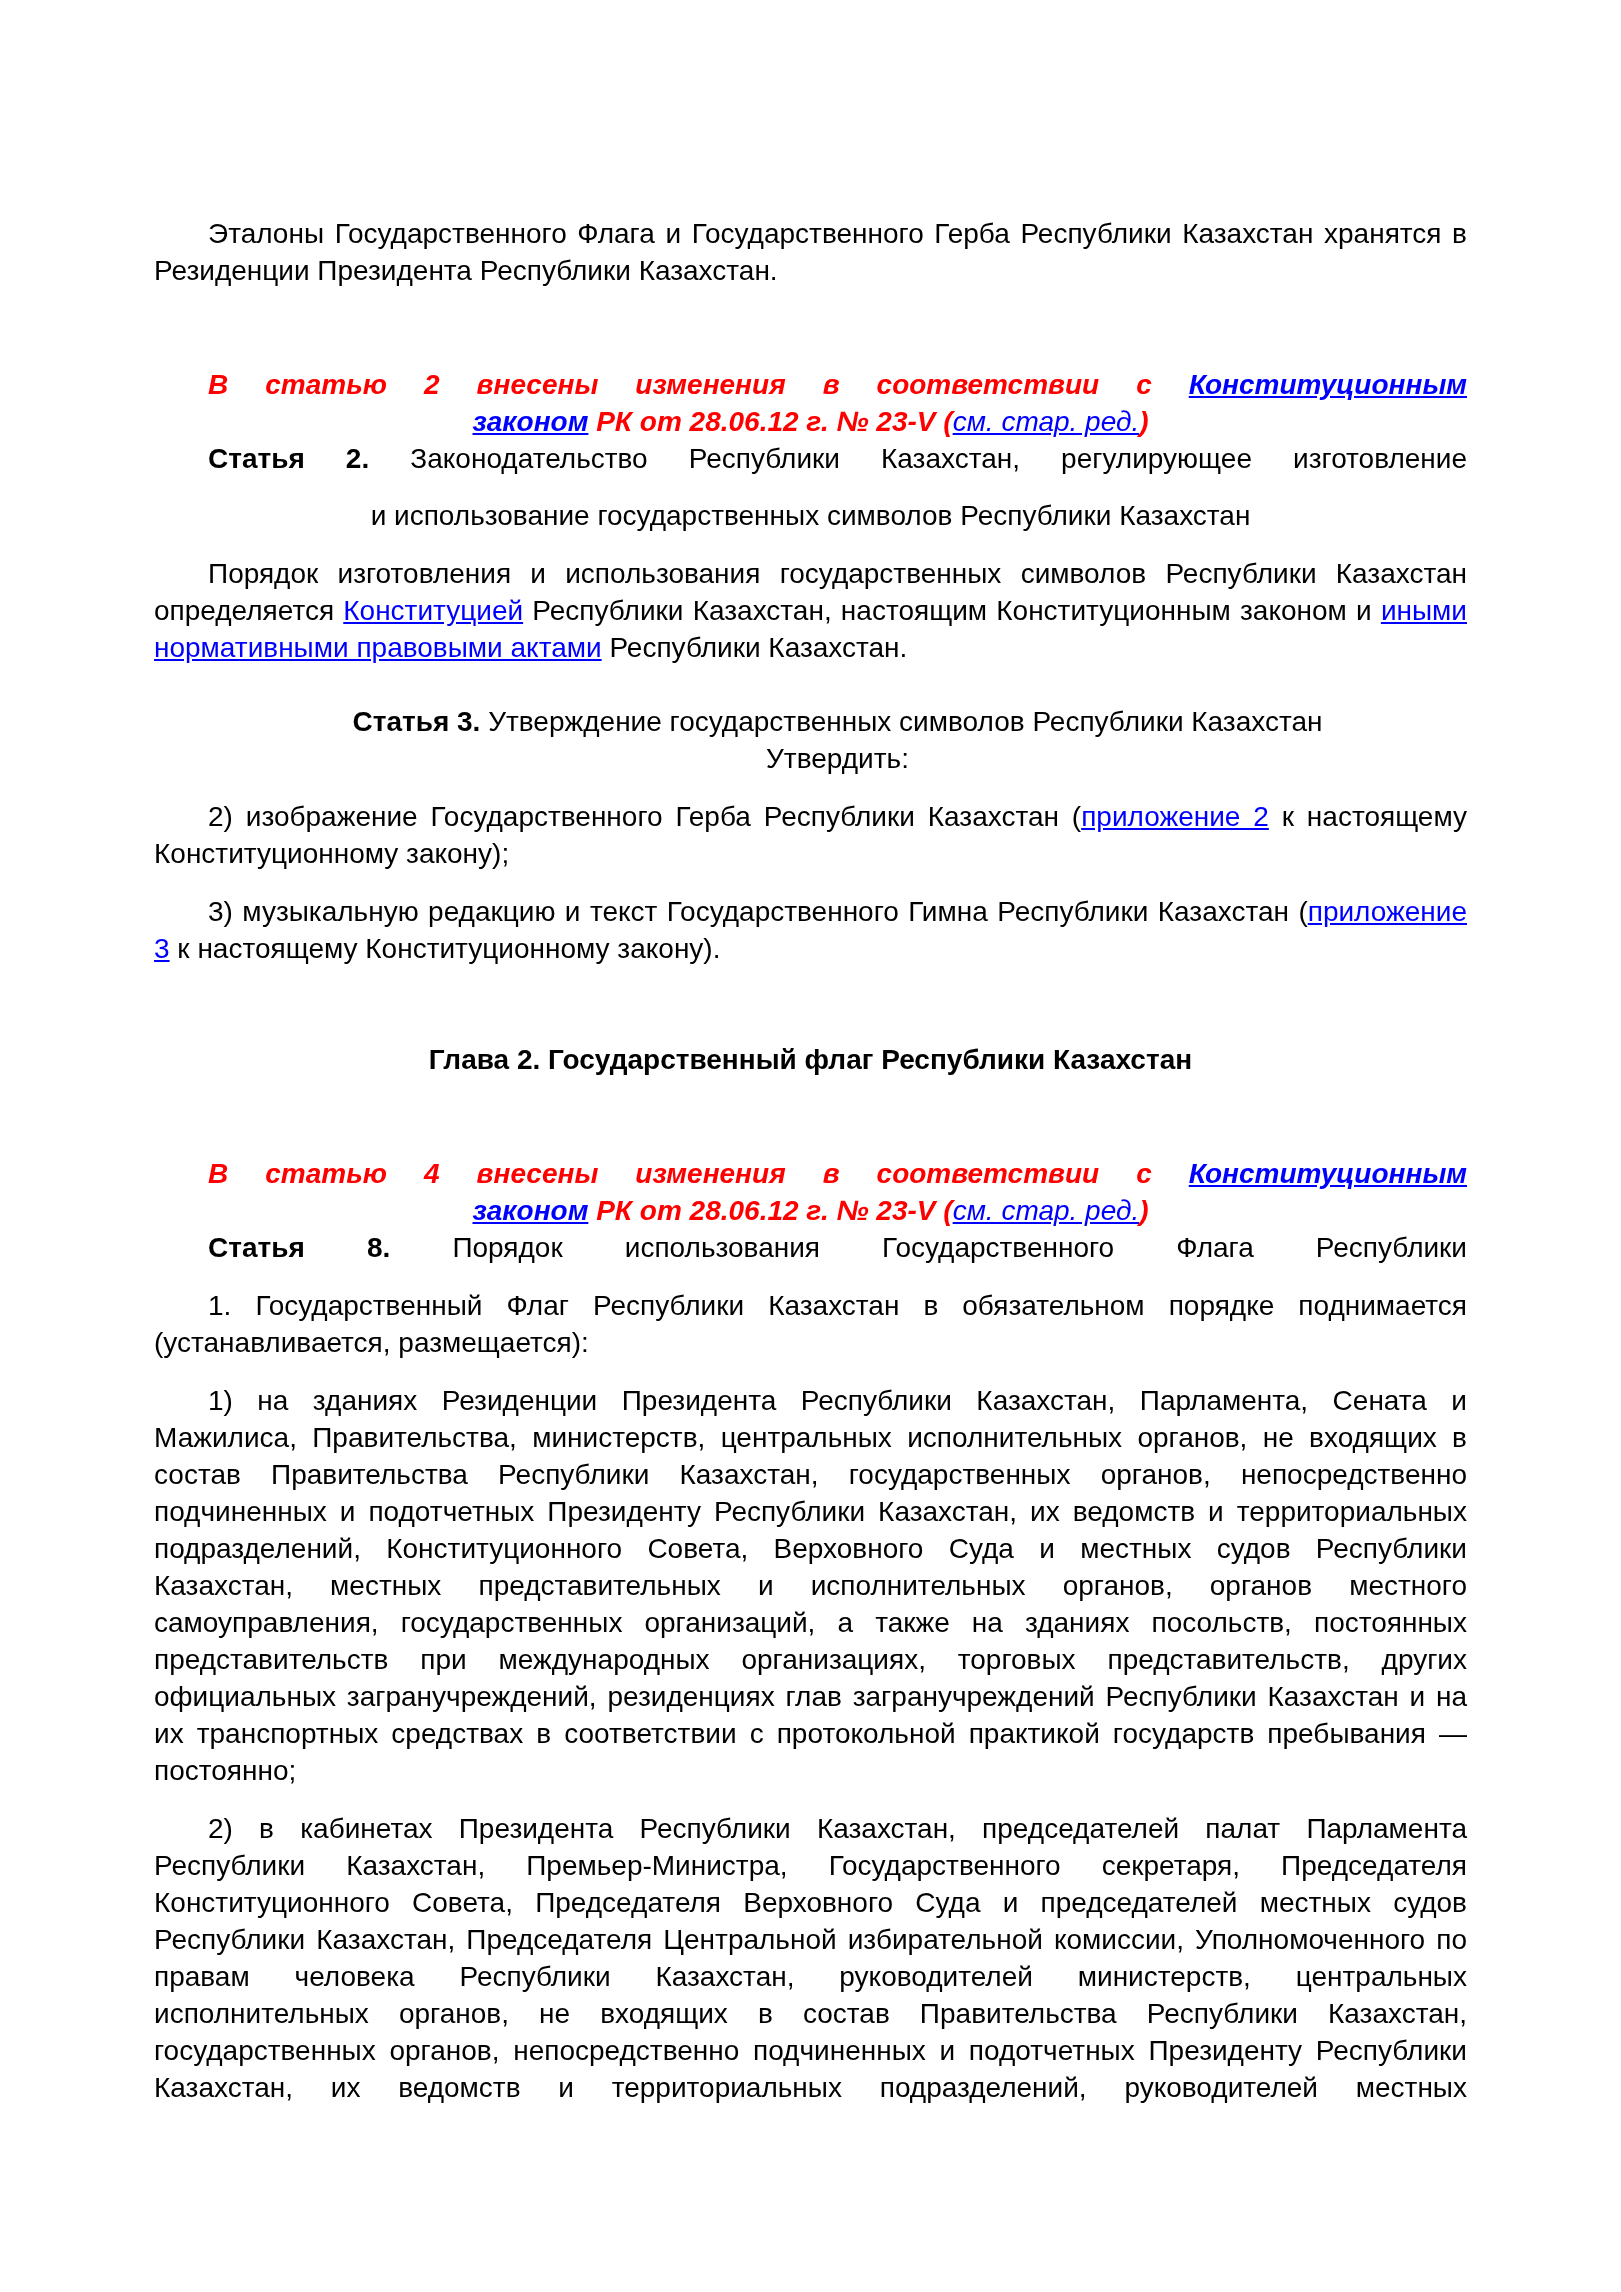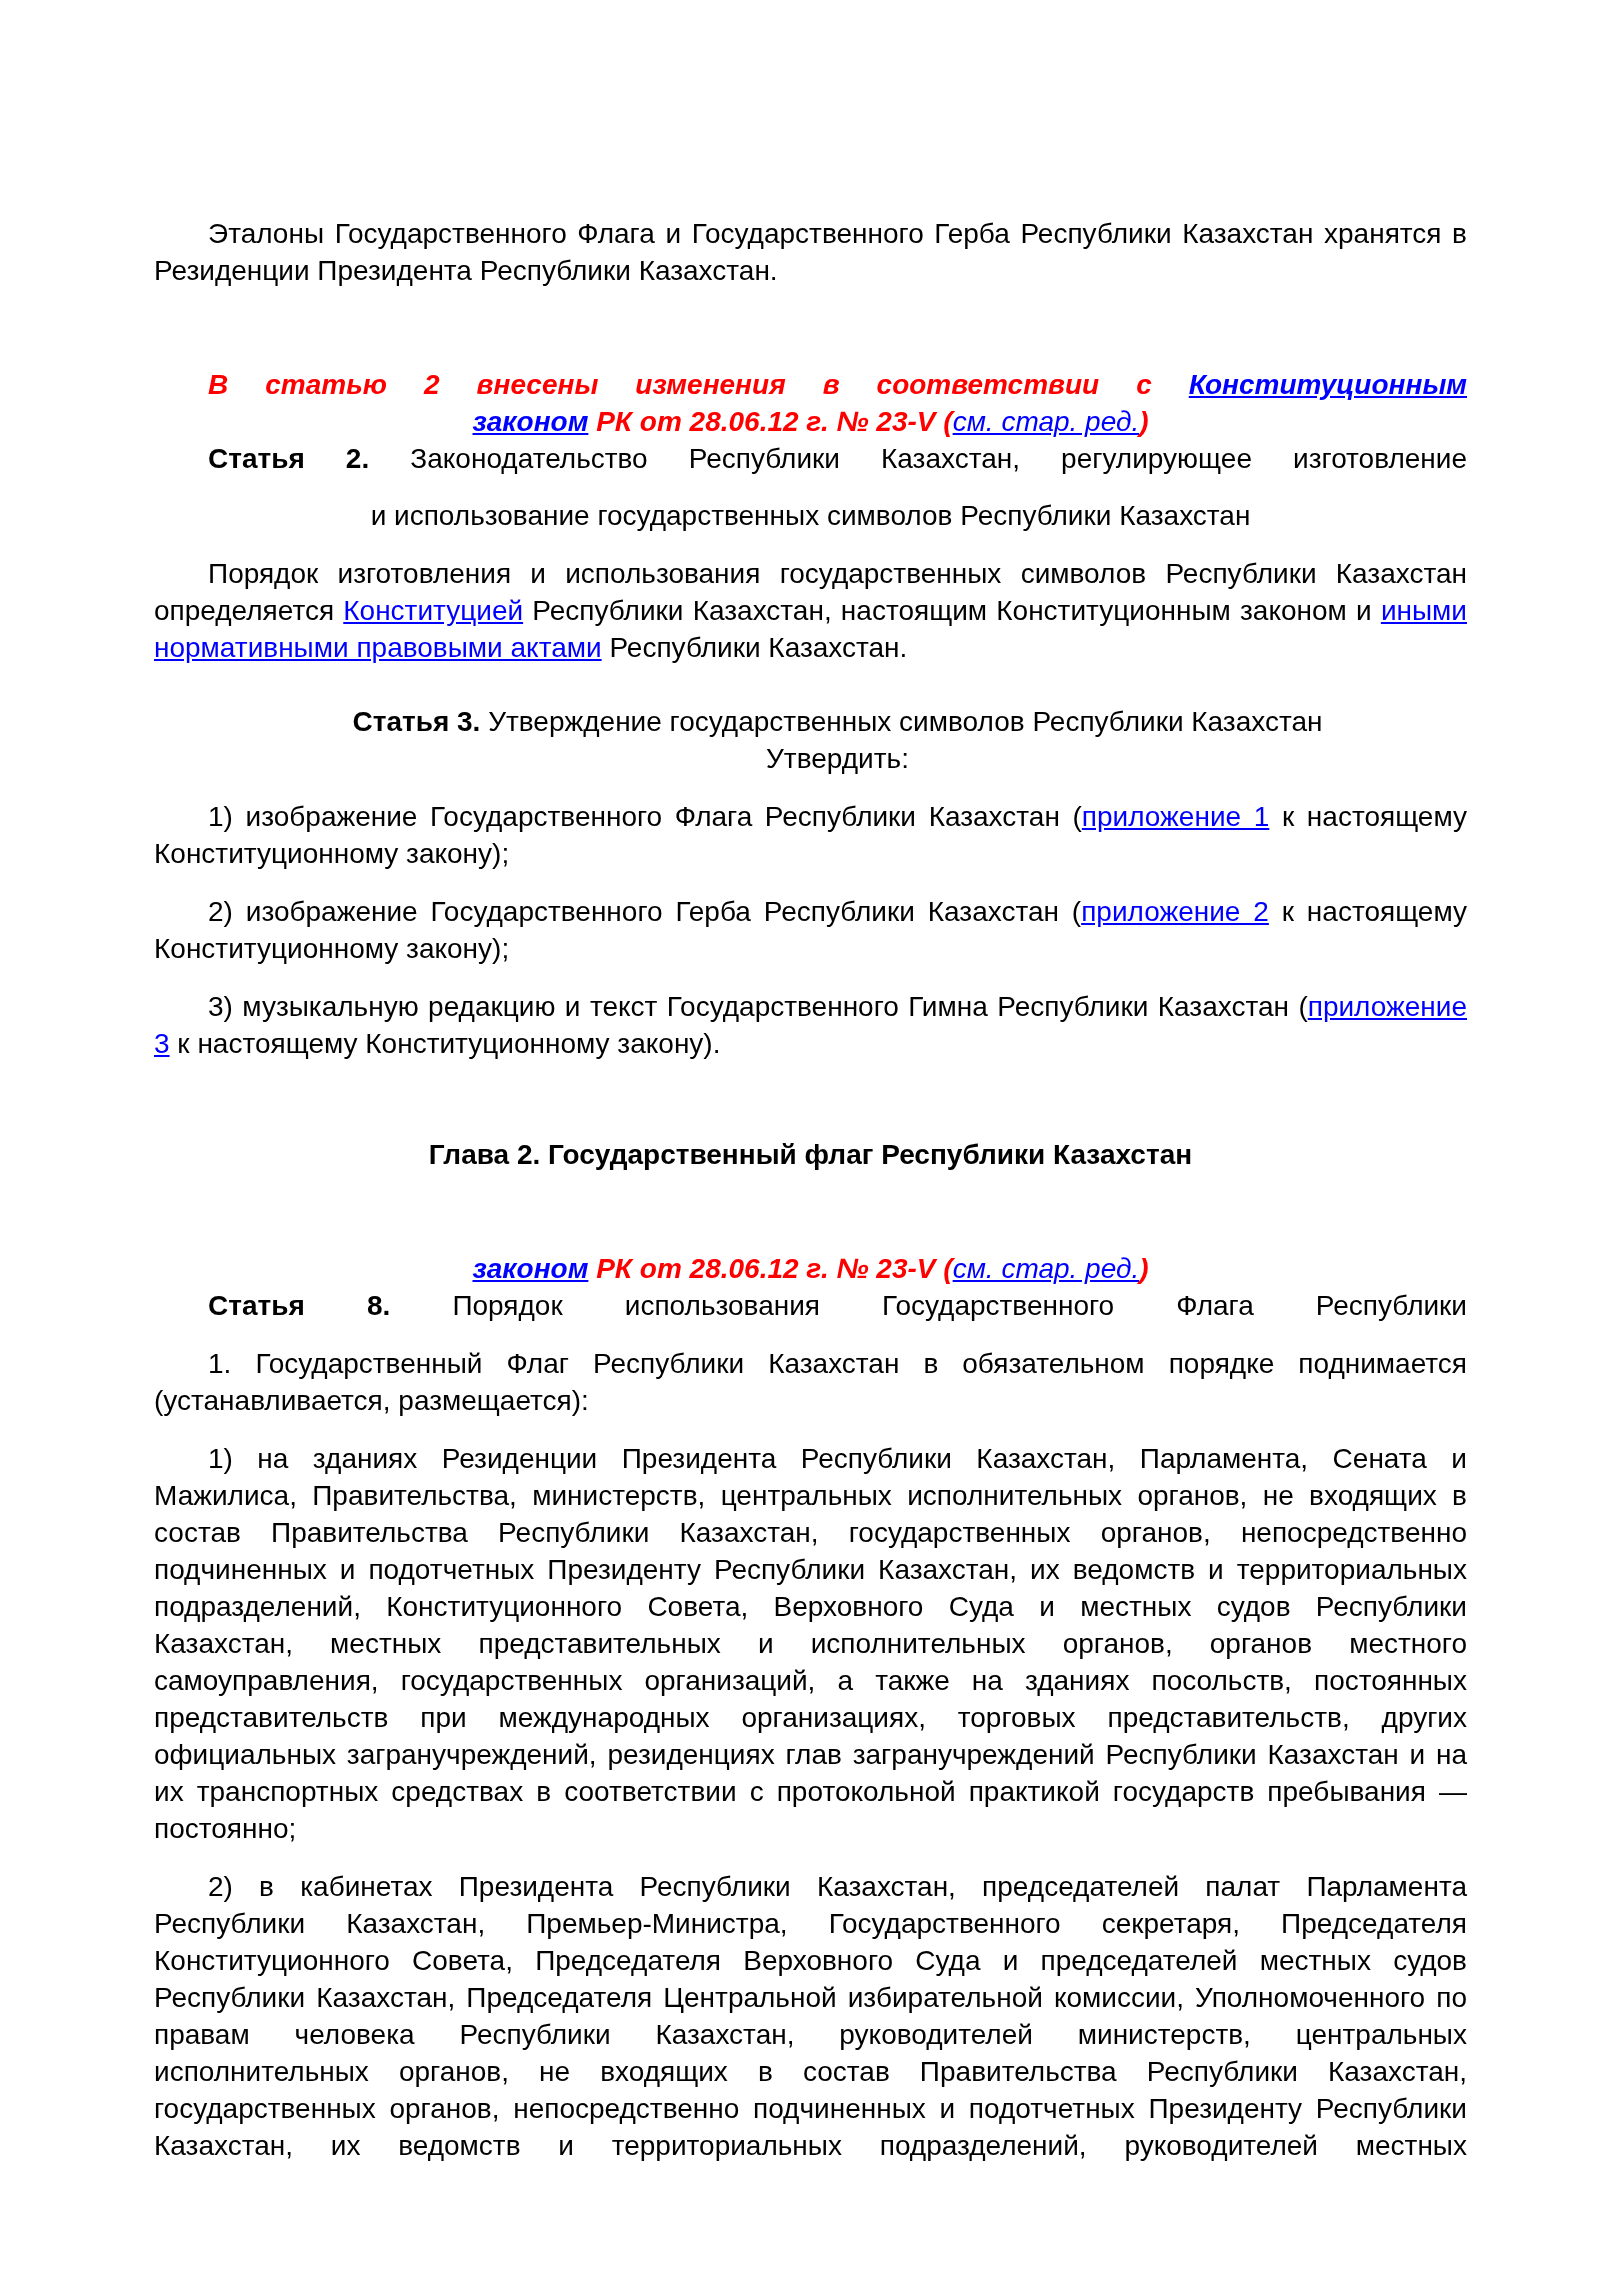--- a/index.html
+++ b/index.html
@@ -49,32 +49,32 @@
   <div class="center">и использование государственных символов Республики Казахстан</div>
 </div>
 
 <p class="para"><span>Порядок изготовления и использования государственных символов Республики Казахстан определяется </span><a class="lk">Конституцией</a><span> Республики Казахстан, настоящим Конституционным законом и </span><a class="lk">иными нормативными правовыми актами</a><span> Республики Казахстан.</span></p>
 
 <div class="sp"></div>
 
 <div>
   <div class="line"><span class="ind"></span><span class="b">Статья 3.</span><span> Утверждение государственных символов Республики Казахстан</span></div>
   <div class="line"><span class="ind"></span><span>Утвердить:</span></div>
-  <p class="para"><span>1) изображение Государственного Флага Республики Казахстан (</span><a class="lk">приложение 1</a><span> к настоящему Конституционному закону);</span></p>
   <p class="para"><span>2) изображение Государственного Герба Республики Казахстан (</span><a class="lk">приложение 2</a><span> к настоящему Конституционному закону);</span></p>
   <p class="para"><span>3) музыкальную редакцию и текст Государственного Гимна Республики Казахстан (</span><a class="lk">приложение 3</a><span> к настоящему Конституционному закону).</span></p>
 </div>
 
 <div class="sp2"></div>
 
 <div class="chapter">Глава 2. Государственный флаг Республики Казахстан</div>
 
 <div class="sp"></div>
 
 <div class="red-note">
+  <div class="stretch"><span class="ind"></span><span class="red">В статью 4 внесены изменения в соответствии с </span><a class="lk lk-bi">Конституционным</a></div>
   <div class="line"><a class="lk lk-bi">законом</a><span class="red"> РК от 28.06.12 г. № 23-V </span><span class="red">(</span><a class="lk lk-i">см. стар. ред.</a><span class="red">)</span></div>
 </div>
 
 <div>
   <div class="stretch"><span class="ind"></span><span class="b">Статья 8.</span><span> Порядок использования Государственного Флага Республики</span></div>
 </div>
 
 <p class="para">1. Государственный Флаг Республики Казахстан в обязательном порядке поднимается (устанавливается, размещается):</p>
 <p class="para">1) на зданиях Резиденции Президента Республики Казахстан, Парламента, Сената и Мажилиса, Правительства, министерств, центральных исполнительных органов, не входящих в состав Правительства Республики Казахстан, государственных органов, непосредственно подчиненных и подотчетных Президенту Республики Казахстан, их ведомств и территориальных подразделений, Конституционного Совета, Верховного Суда и местных судов Республики Казахстан, местных представительных и исполнительных органов, органов местного самоуправления, государственных организаций, а также на зданиях посольств, постоянных представительств при международных организациях, торговых представительств, других официальных загранучреждений, резиденциях глав загранучреждений Республики Казахстан и на их транспортных средствах в соответствии с протокольной практикой государств пребывания — постоянно;</p>
 <p class="para justify-all">2) в кабинетах Президента Республики Казахстан, председателей палат Парламента Республики Казахстан, Премьер-Министра, Государственного секретаря, Председателя Конституционного Совета, Председателя Верховного Суда и председателей местных судов Республики Казахстан, Председателя Центральной избирательной комиссии, Уполномоченного по правам человека Республики Казахстан, руководителей министерств, центральных исполнительных органов, не входящих в состав Правительства Республики Казахстан, государственных органов, непосредственно подчиненных и подотчетных Президенту Республики Казахстан, их ведомств и территориальных подразделений, руководителей местных</p>

